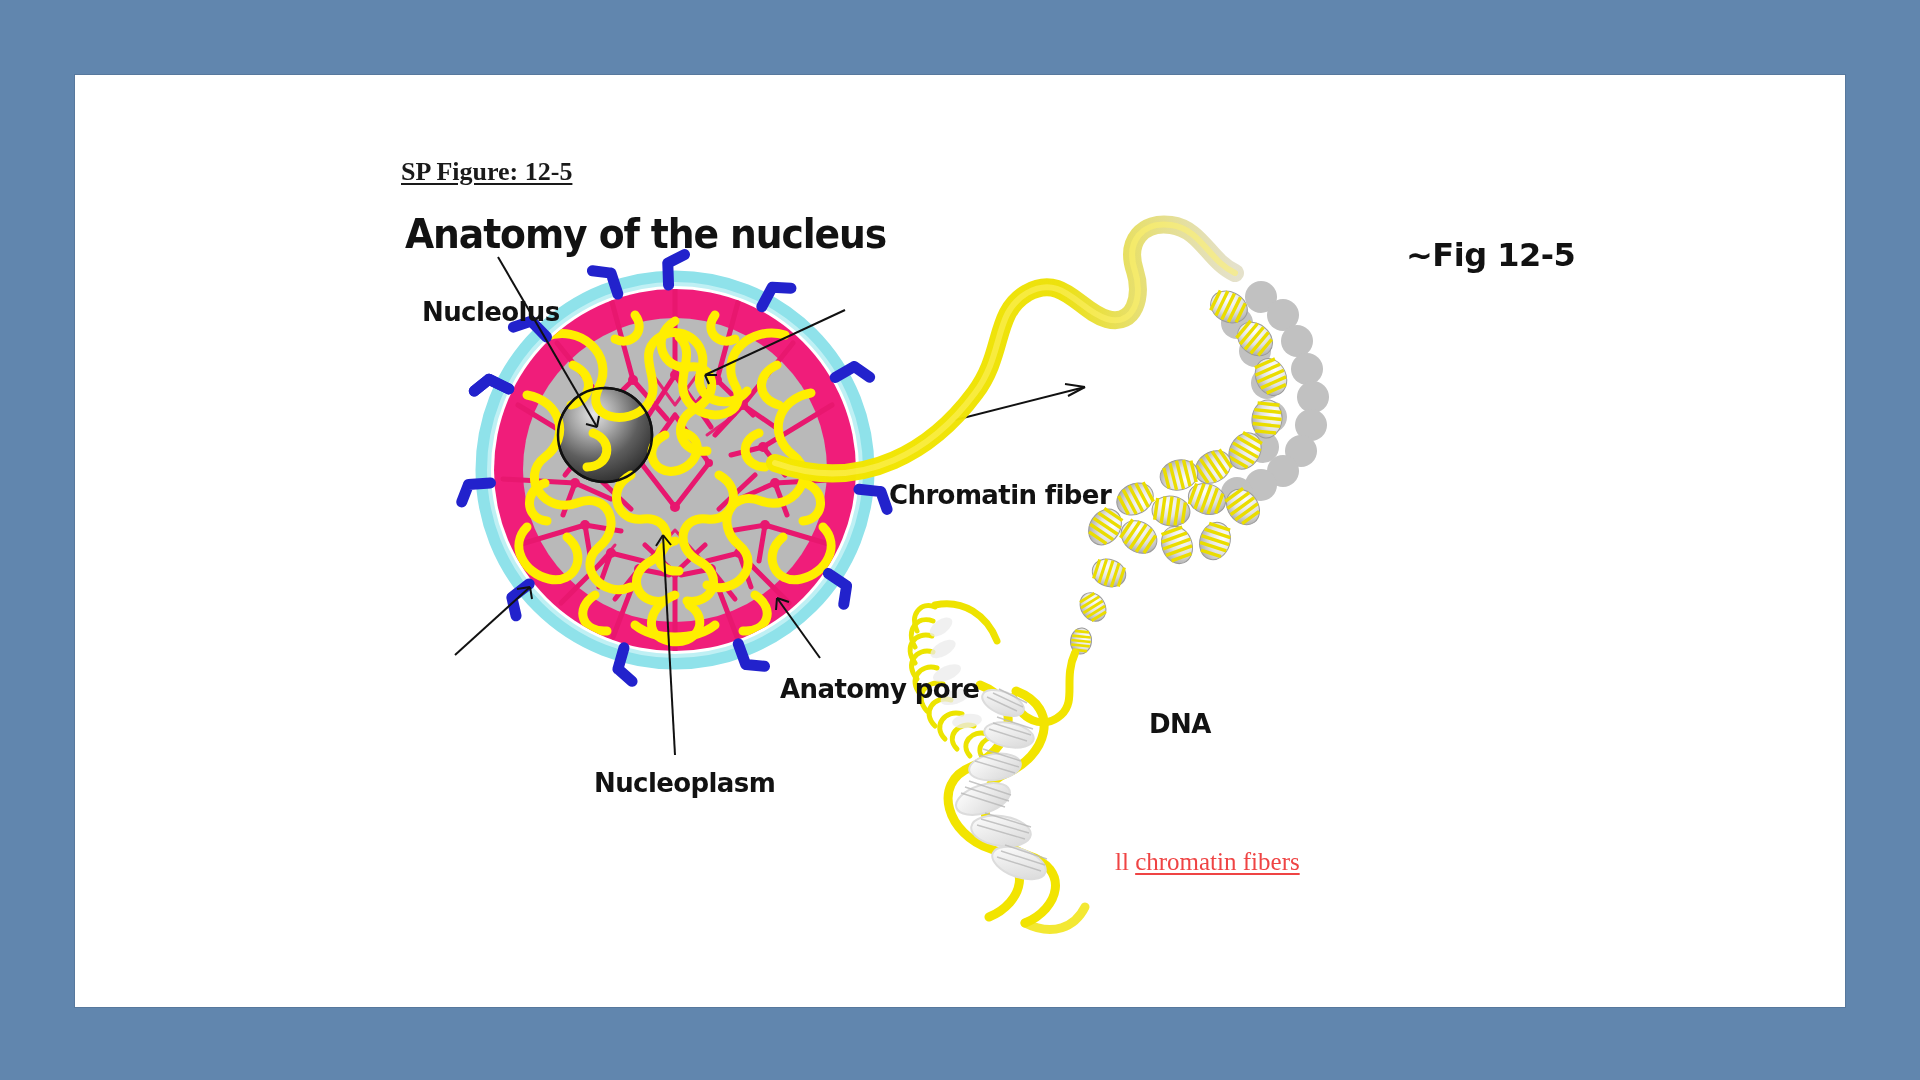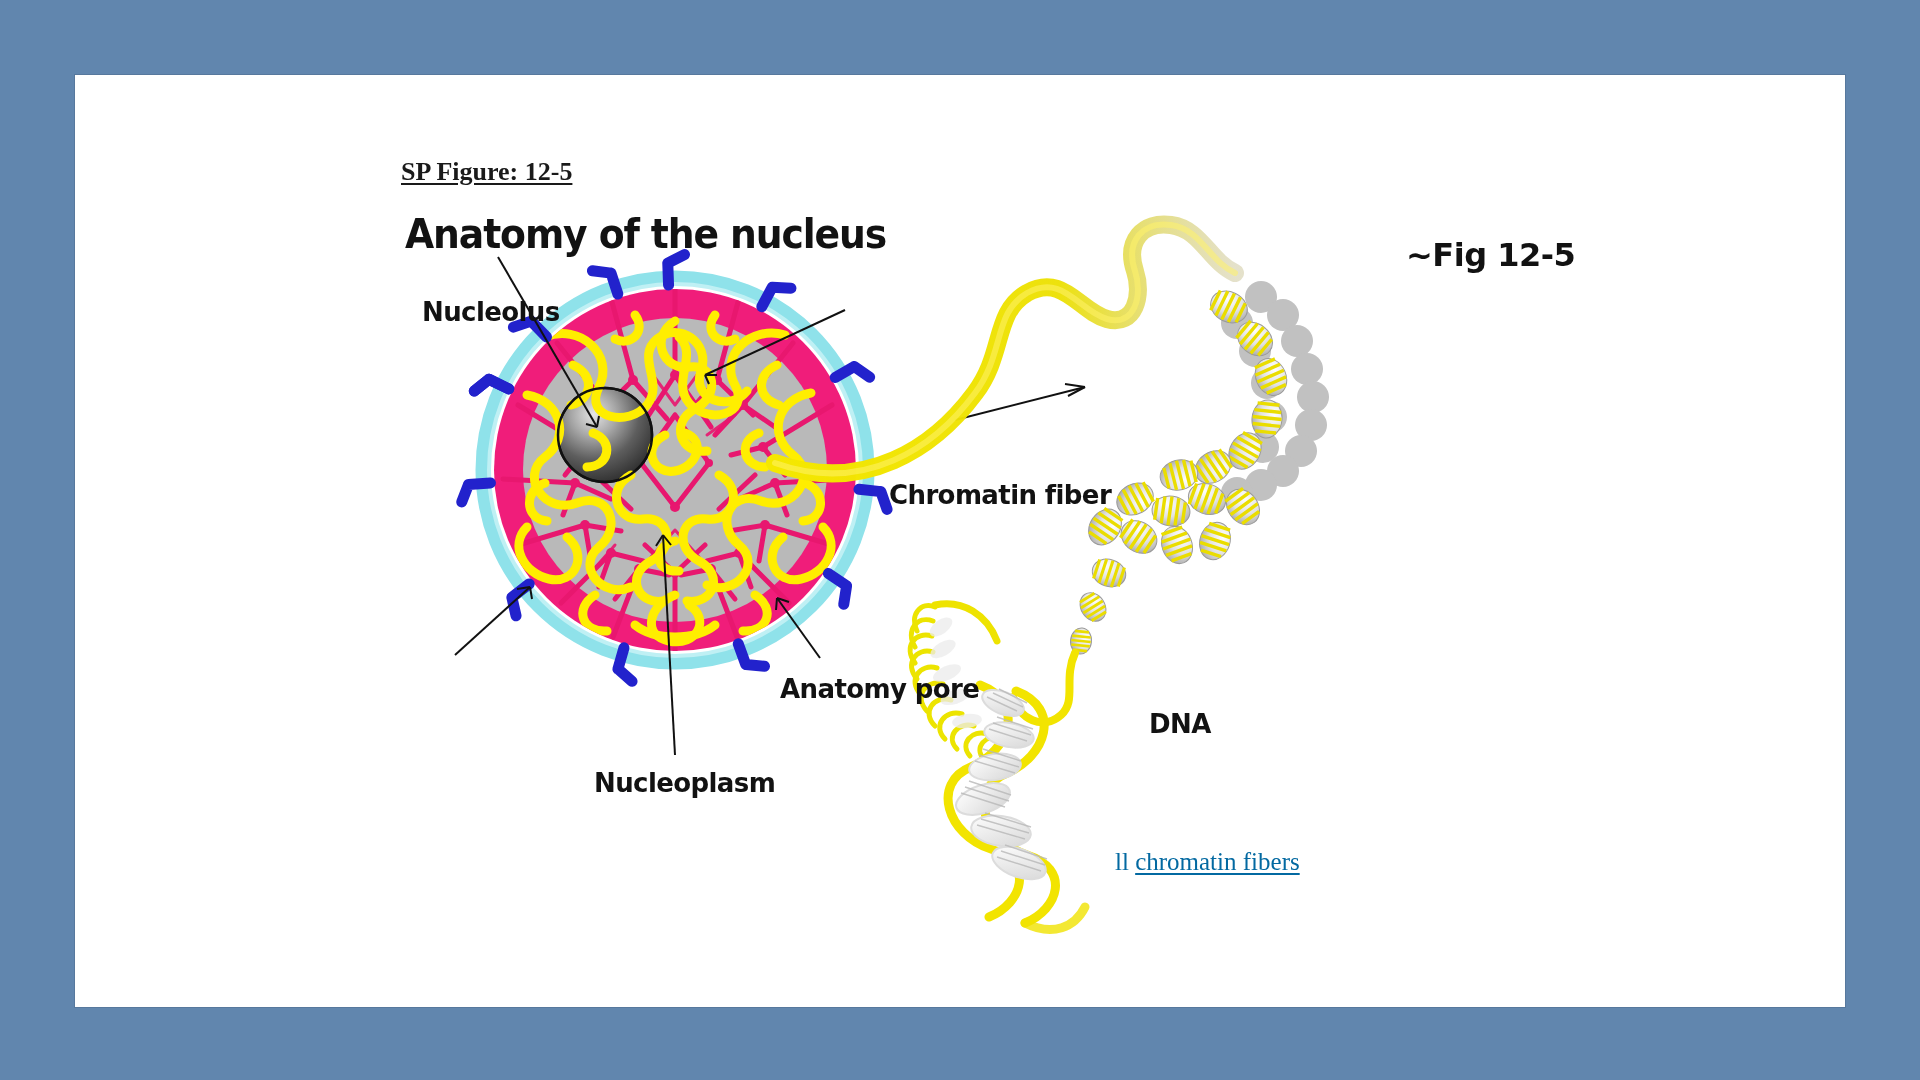--- a/index.html
+++ b/index.html
@@ -91,21 +91,21 @@
   #lbl-nucleoplasm    { left: 519px; top: 692px; }
   #lbl-chromatin      { left: 814px; top: 404px; }
   #lbl-dna            { left: 1074px; top: 597px; margin-top: 36px; }
 
   #footer-note {
     position: absolute;
     left: 1040px;
     top: 773px;
     font-family: "Liberation Serif", "DejaVu Serif", serif;
     font-size: 25px;
-    color: #0369a1;
+    color: #ef4444;
     white-space: nowrap;
   }
   #footer-note .u { text-decoration: underline; text-underline-offset: 3px; }
 
   
   #art {
     position: absolute;
     left: 0; top: 0;
     width: 1770px; height: 932px;
     pointer-events: none;

